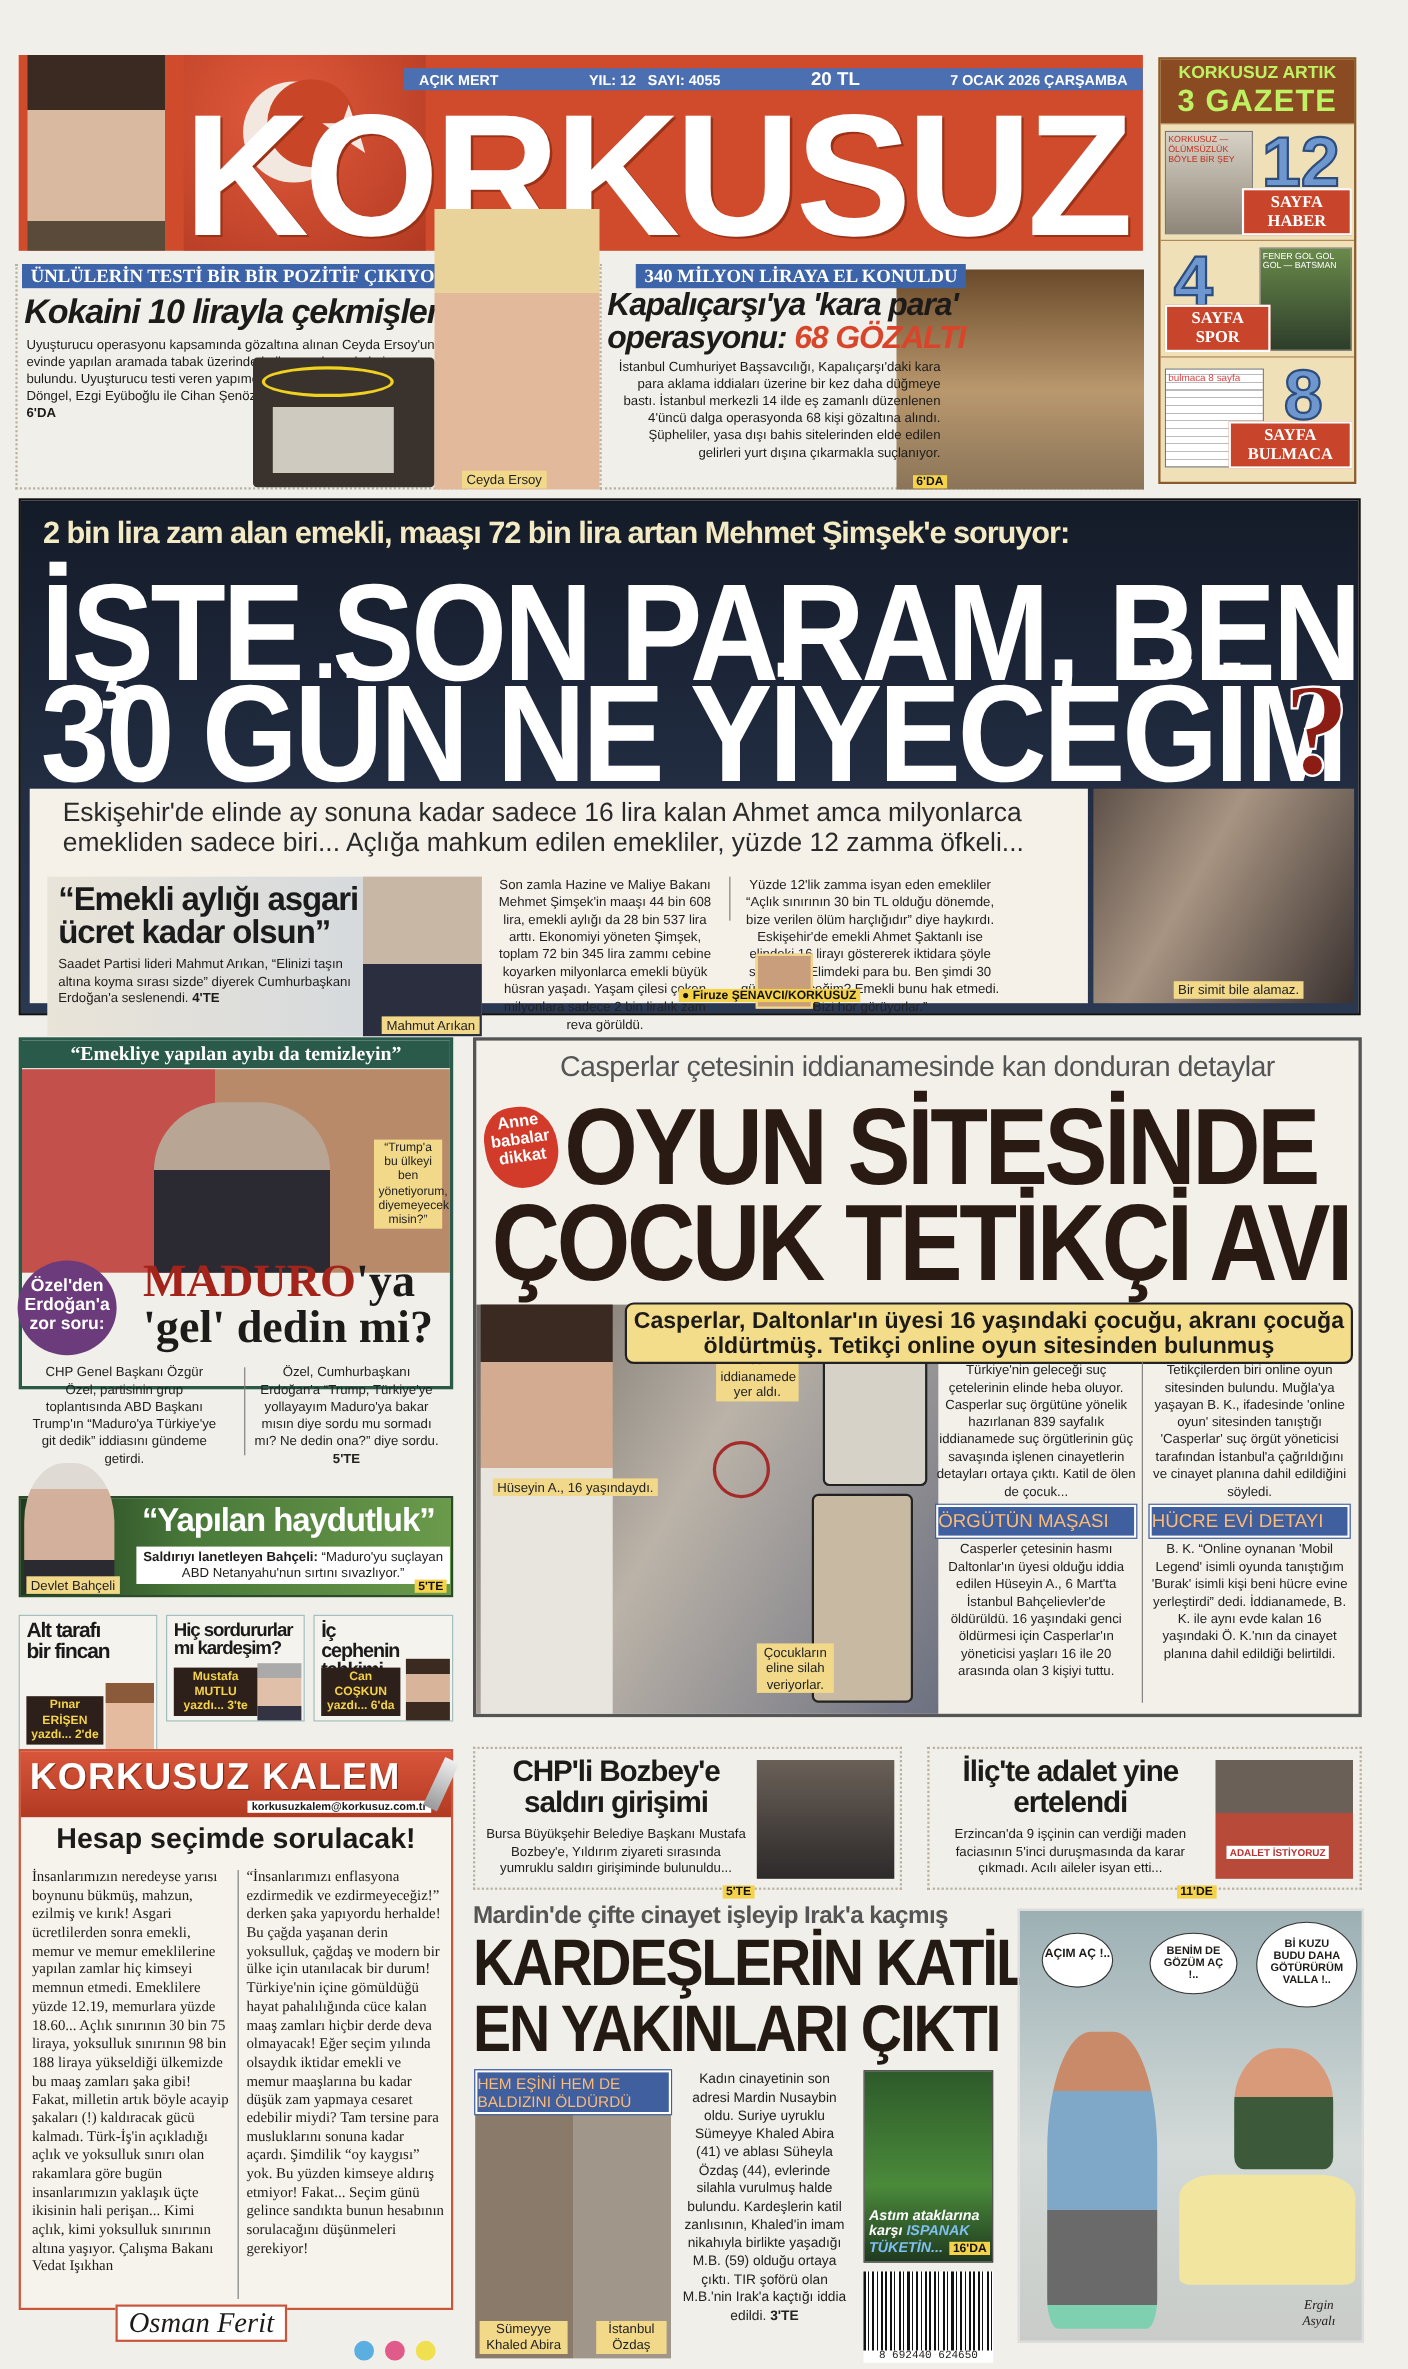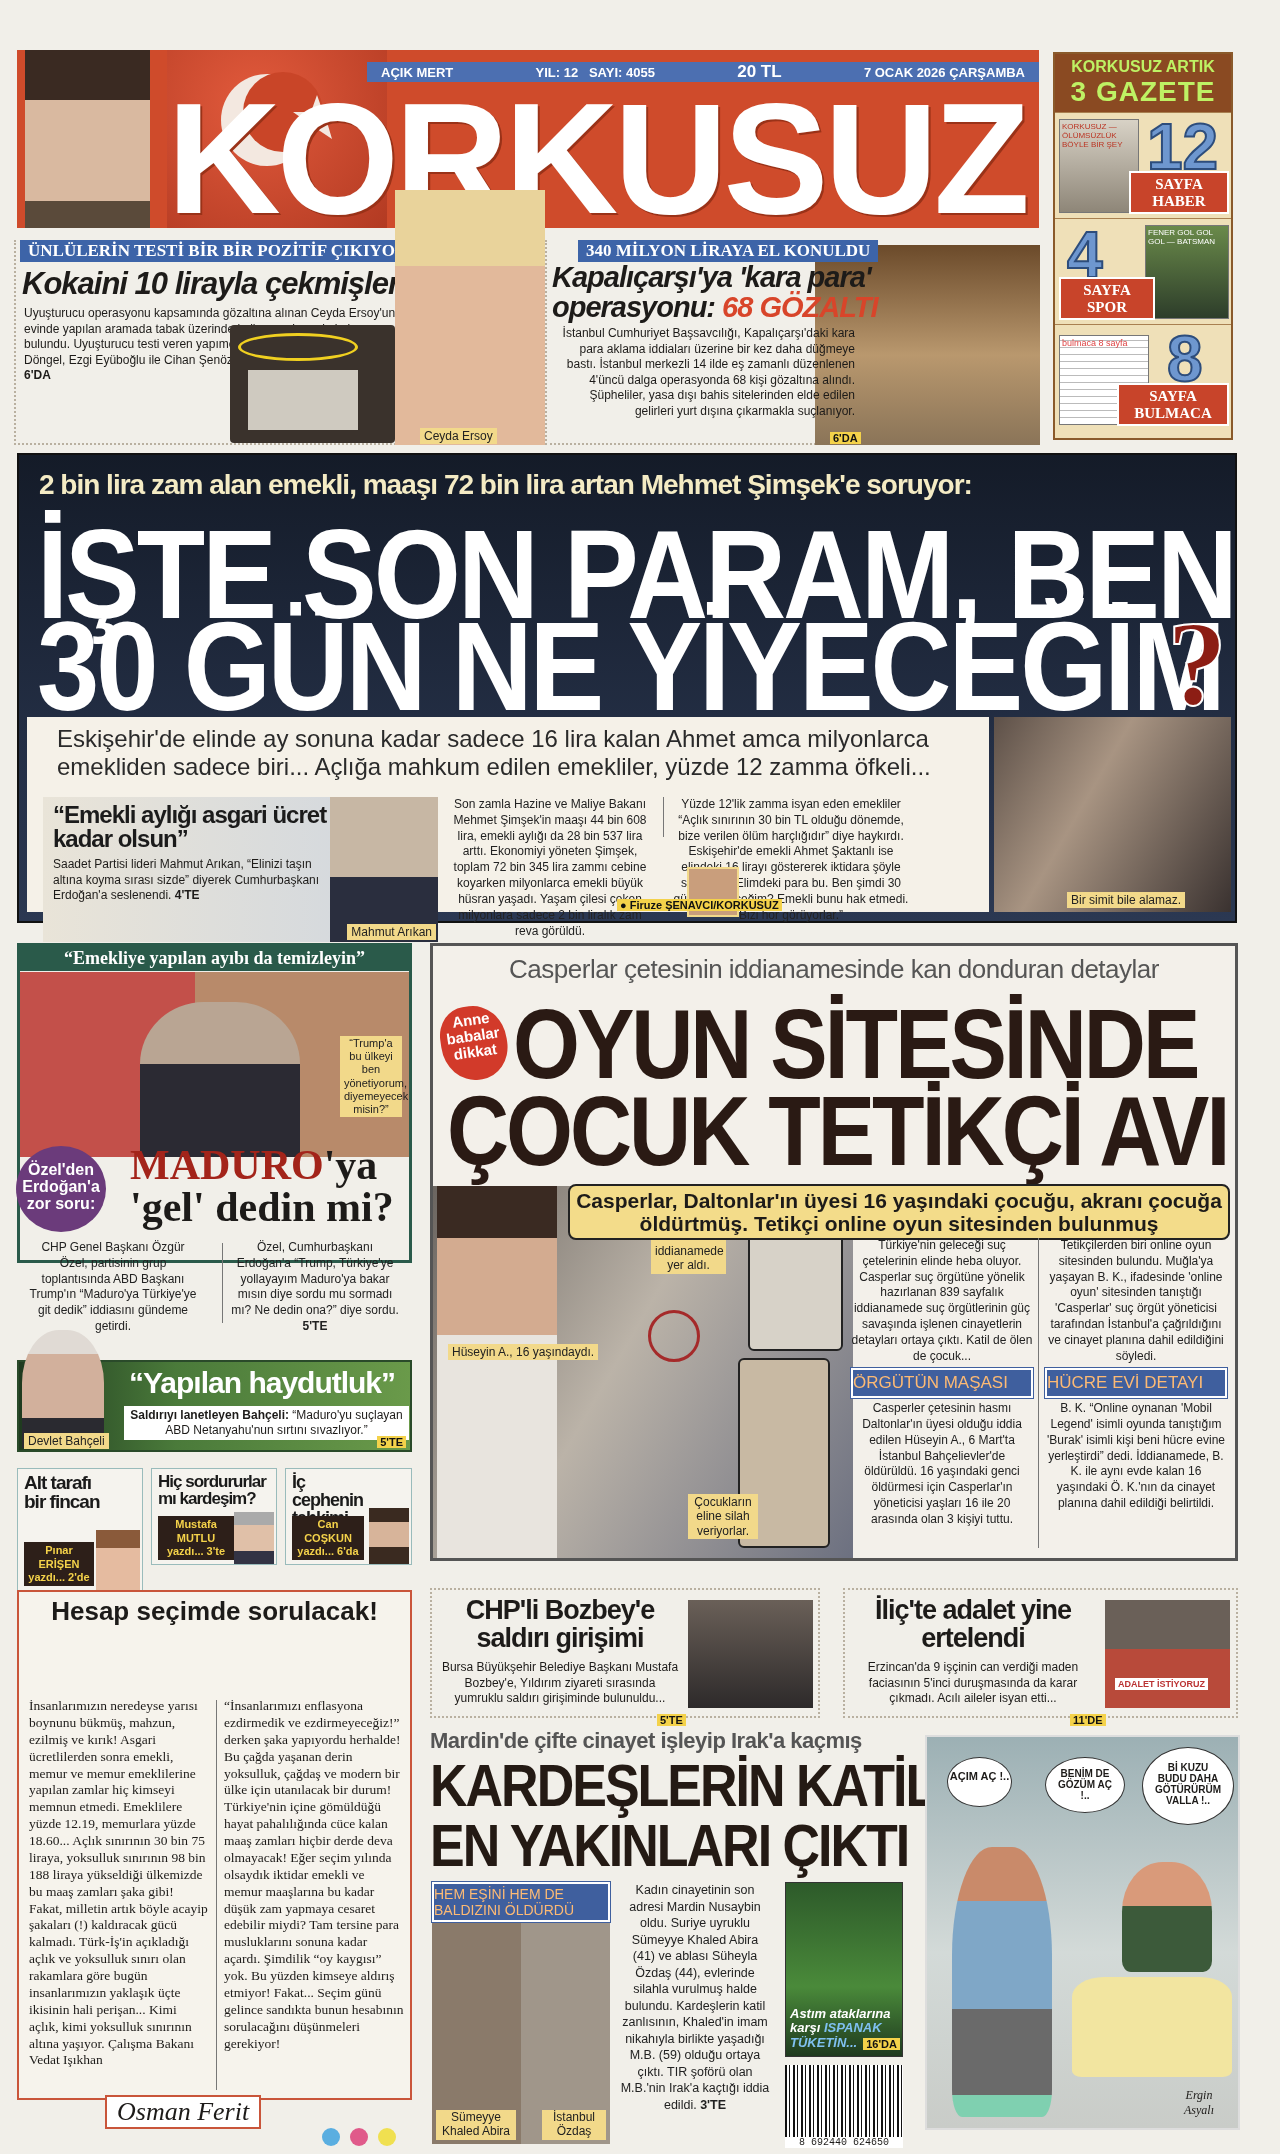--- a/index.html
+++ b/index.html
@@ -29,21 +29,21 @@
 .kicker{background:#3d64a8;color:#fff;font-family:"Liberation Serif",serif;font-weight:bold;font-size:17px;padding:1px 8px;display:inline-block}
 .hl-it{font-weight:bold;font-style:italic;letter-spacing:-1px}
 
 #manset{left:17px;top:453px;width:1220px;height:470px;background:linear-gradient(#141b28,#232e44 60%,#2b3852);border:2px solid #111}
 #manset .sup{position:absolute;left:20px;top:14px;font-size:28px;font-weight:bold;color:#f4ebc4;letter-spacing:-1px}
 #manset .big{position:absolute;left:18px;color:#fff;font-weight:bold;font-size:112px;letter-spacing:-3px;line-height:1;transform:scaleY(1.12);transform-origin:left top;white-space:nowrap}
 #manset .qm{position:absolute;right:8px;top:140px;font-family:"Liberation Serif",serif;font-weight:bold;font-size:120px;color:#8c1d14;-webkit-text-stroke:2px #fff}
 #manset .deck{position:absolute;left:8px;top:262px;width:962px;height:195px;background:#f5f1e8}
 #manset .deck .lead{font-size:24px;color:#2a2a2a;line-height:1.15;padding:8px 30px 0 30px}
 .quotebox{position:absolute;left:16px;top:80px;width:395px;height:145px;background:linear-gradient(90deg,#e9e4d8,#cfd6df)}
-.quotebox .q{font-size:24px;font-weight:bold;color:#1b1b1b;line-height:1;letter-spacing:-1px;padding:6px 10px}
+.quotebox .q{font-size:30px;font-weight:bold;color:#1b1b1b;line-height:1;letter-spacing:-1px;padding:6px 10px}
 .quotebox .b{font-size:12px;padding:0 10px;line-height:1.3}
 .sep{position:absolute;width:1px;background:#777}
 
 .greenbox{border:3px solid #2a5a4a}
 .purple{position:absolute;background:#6b3b7b;color:#fff;border-radius:50%;text-align:center;font-weight:bold;font-size:16px;line-height:1.05}
 .colmist{font-size:30px;font-weight:bold;line-height:1;letter-spacing:-1px;color:#1a1a1a}
 .namebar{background:#2d1f19;color:#f4d24a;font-weight:bold;font-size:11px;text-align:center;line-height:1.2;padding:2px 4px}
 .bluehd{background:#3f5f9e;color:#fdba74;font-weight:normal;font-size:17px;text-align:left;padding:2px 0;border:2px solid #fff;outline:1px solid #3f5f9e}
 </style>
 </head>
@@ -229,20 +229,25 @@
 <div class="abs dots" style="left:843px;top:1588px;width:395px;height:130px">
   <div class="abs" style="left:8px;top:6px;width:240px;text-align:center;font-size:27px;font-weight:bold;line-height:1.05;letter-spacing:-1px">İliç'te adalet yine ertelendi</div>
   <div class="abs" style="left:8px;top:70px;width:240px;text-align:center;font-size:12px;line-height:1.3">Erzincan'da 9 işçinin can verdiği maden faciasının 5'inci duruşmasında da karar çıkmadı. Acılı aileler isyan etti...</div>
   <div class="abs" style="left:260px;top:10px;width:125px;height:108px;background:linear-gradient(#6a6058 0 45%,#b84a3a 45%)">
     <div style="position:absolute;left:10px;top:78px;background:#fff;color:#b33;font-size:9px;font-weight:bold;padding:1px 3px">ADALET İSTİYORUZ</div>
   </div>
   <div class="abs yel" style="left:225px;bottom:-10px">11'DE</div>
 </div>
 
 <div class="abs" style="left:17px;top:1590px;width:395px;height:510px;border:2px solid #c9553a;background:#f6f3ec">
+  <div style="background:linear-gradient(#d9553a,#b23a22);height:60px;position:relative">
+    <div class="abs" style="left:8px;top:4px;font-size:34px;font-weight:bold;color:#fff;letter-spacing:1px;text-shadow:1px 1px 0 #7a2a18">KORKUSUZ KALEM</div>
+    <div class="abs" style="right:18px;bottom:4px;background:#fff;font-size:10px;font-weight:bold;padding:0 4px">korkusuzkalem@korkusuz.com.tr</div>
+    <div class="abs" style="right:2px;top:6px;width:14px;height:48px;background:linear-gradient(#eee,#999);transform:rotate(25deg)"></div>
+  </div>
   <div style="text-align:center;font-size:26px;font-weight:bold;padding:4px 0 2px">Hesap seçimde sorulacak!</div>
   <div class="abs serif" style="left:10px;top:106px;width:180px;font-size:13.5px;line-height:1.25">İnsanlarımızın neredeyse yarısı boynunu bükmüş, mahzun, ezilmiş ve kırık! Asgari ücretlilerden sonra emekli, memur ve memur emeklilerine yapılan zamlar hiç kimseyi memnun etmedi. Emeklilere yüzde 12.19, memurlara yüzde 18.60... Açlık sınırının 30 bin 75 liraya, yoksulluk sınırının 98 bin 188 liraya yükseldiği ülkemizde bu maaş zamları şaka gibi! Fakat, milletin artık böyle acayip şakaları (!) kaldıracak gücü kalmadı. Türk-İş'in açıkladığı açlık ve yoksulluk sınırı olan rakamlara göre bugün insanlarımızın yaklaşık üçte ikisinin hali perişan... Kimi açlık, kimi yoksulluk sınırının altına yaşıyor. Çalışma Bakanı Vedat Işıkhan</div>
   <div class="sep" style="left:197px;top:108px;height:390px"></div>
   <div class="abs serif" style="left:205px;top:106px;width:182px;font-size:13.5px;line-height:1.25">“İnsanlarımızı enflasyona ezdirmedik ve ezdirmeyeceğiz!” derken şaka yapıyordu herhalde! Bu çağda yaşanan derin yoksulluk, çağdaş ve modern bir ülke için utanılacak bir durum! Türkiye'nin içine gömüldüğü hayat pahalılığında cüce kalan maaş zamları hiçbir derde deva olmayacak! Eğer seçim yılında olsaydık iktidar emekli ve memur maaşlarına bu kadar düşük zam yapmaya cesaret edebilir miydi? Tam tersine para musluklarını sonuna kadar açardı. Şimdilik “oy kaygısı” yok. Bu yüzden kimseye aldırış etmiyor! Fakat... Seçim günü gelince sandıkta bunun hesabının sorulacağını düşünmeleri gerekiyor!</div>
 </div>
 <div class="abs serif" style="left:105px;top:2095px;border:2px solid #c9553a;background:#fff;font-style:italic;font-size:26px;padding:0 10px">Osman Ferit</div>
 
 <div class="abs" style="left:430px;top:1728px;font-size:22px;font-weight:bold;color:#555;letter-spacing:-0.5px">Mardin'de çifte cinayet işleyip Irak'a kaçmış</div>
 <div class="abs" style="left:430px;top:1755px;font-size:52px;font-weight:bold;color:#241a14;line-height:1;letter-spacing:-2px;transform:scaleY(1.15);transform-origin:left top;white-space:nowrap">KARDEŞLERİN KATİLİ</div>
 <div class="abs" style="left:430px;top:1815px;font-size:52px;font-weight:bold;color:#241a14;line-height:1;letter-spacing:-2px;transform:scaleY(1.15);transform-origin:left top;white-space:nowrap">EN YAKINLARI ÇIKTI</div>

